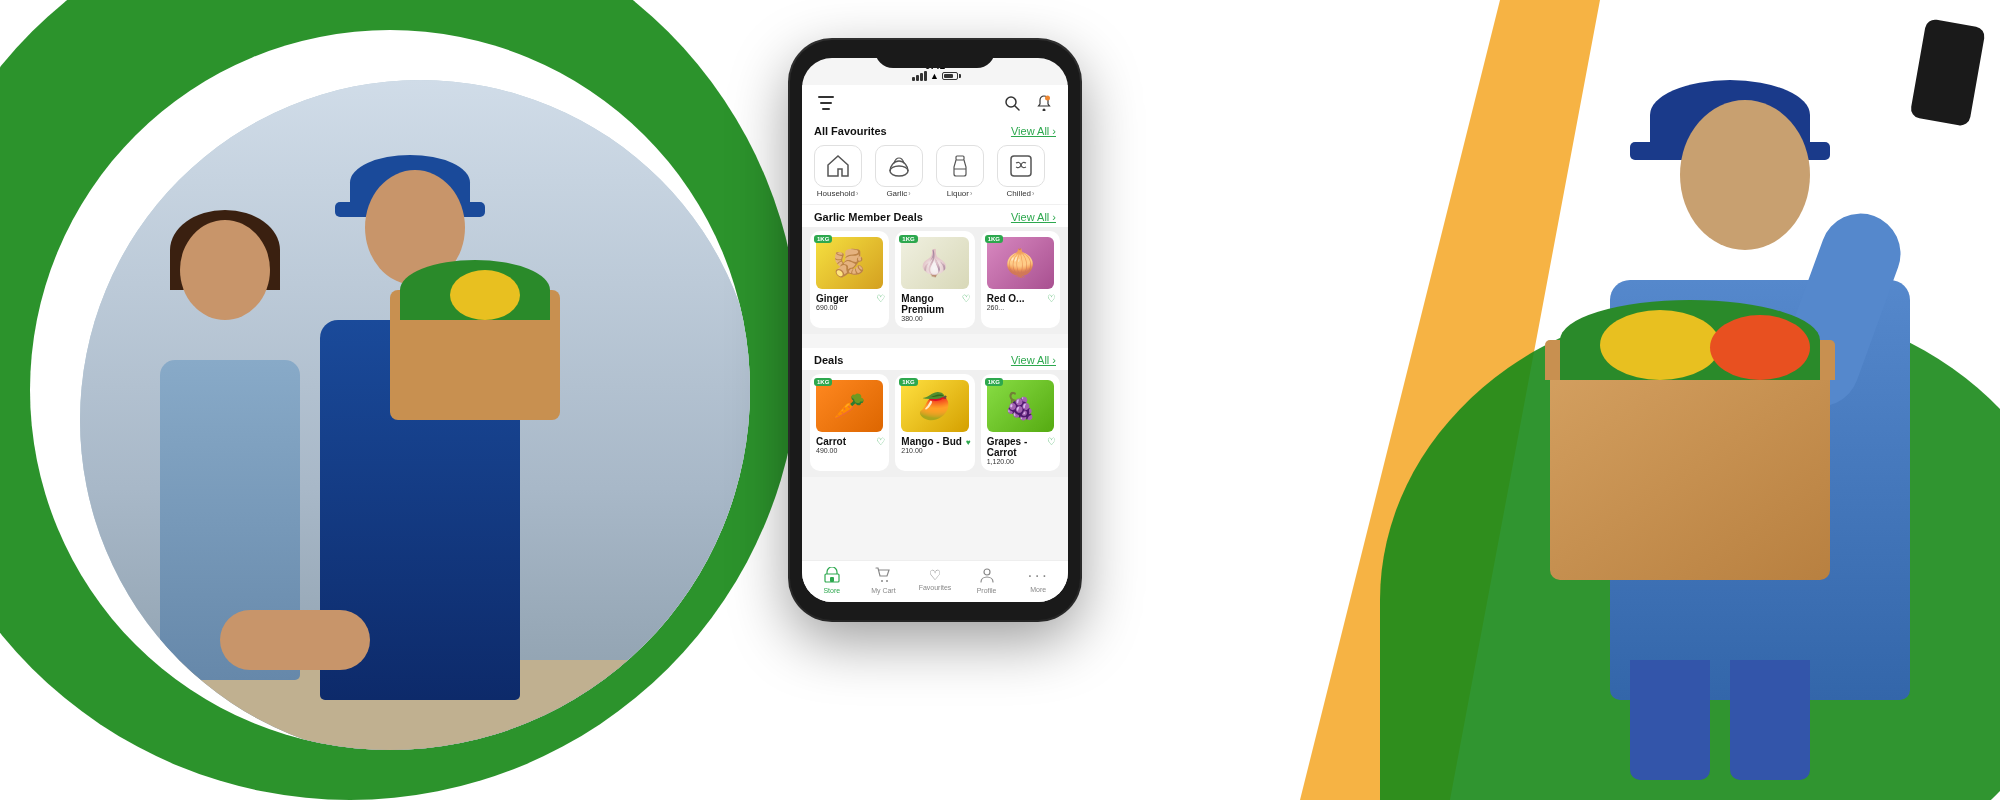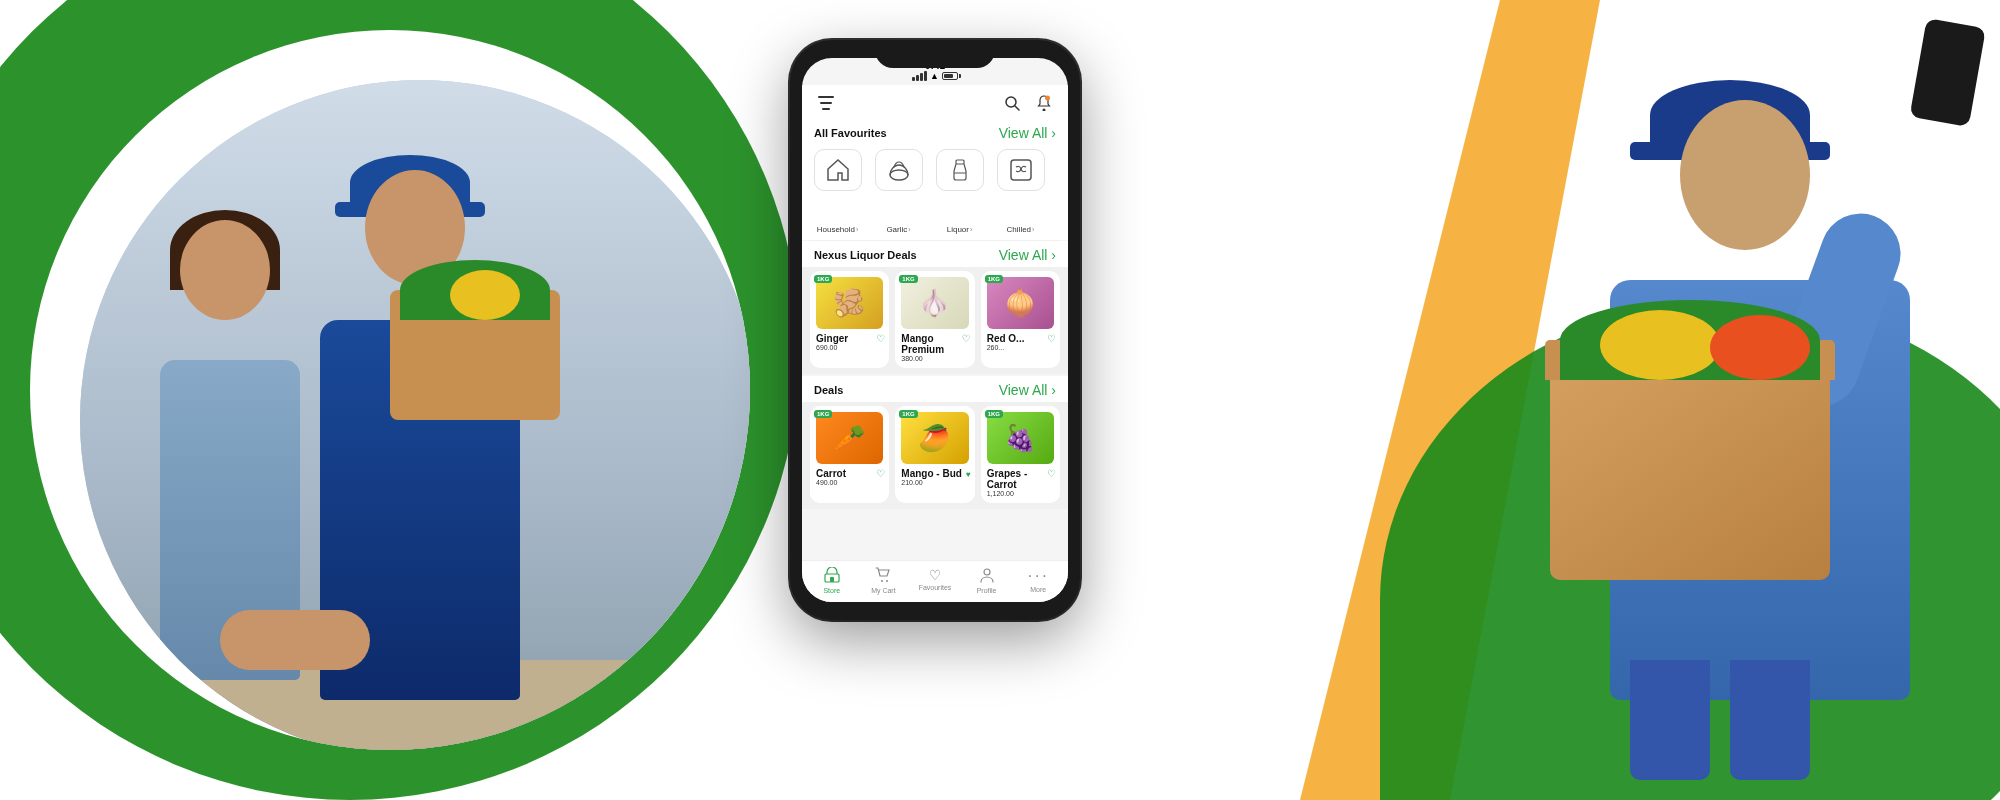--- a/index.html
+++ b/index.html
@@ -310,25 +310,26 @@
       align-items: center;
       padding: 6px 12px 4px;
       background: #fff;
     }
     .section-title {
       font-size: 11px;
       font-weight: 700;
       color: #111;
     }
     .view-all-link {
-      font-size: 14px;
+      font-size: 11px;
       color: #2da84e;
       display: flex;
       align-items: center;
       gap: 2px;
+      text-decoration: underline;
     }
 
     
     .categories-row {
       display: flex;
       padding: 4px 8px 6px;
       gap: 6px;
       background: #fff;
       overflow-x: hidden;
     }
@@ -350,21 +351,20 @@
       font-size: 18px;
       background: #fff;
     }
     .category-label {
       font-size: 8px;
       color: #333;
       text-align: right;
       display: flex;
       align-items: center;
       gap: 1px;
-      margin-top: 32px;
     }
     .cat-chevron {
       font-size: 7px;
       color: #888;
     }
 
     
     .products-row {
       display: flex;
       gap: 6px;
@@ -792,21 +792,21 @@
               <span class="category-label">
                 <span>Chilled</span>
                 <span class="cat-chevron">›</span>
               </span>
             </div>
           </div>
 
           <div class="divider-line"></div>
 
           <div class="section-header">
-            <span class="section-title">Nexus Liquor Deals</span>
+            <span class="section-title">Garlic Member Deals</span>
             <span class="view-all-link">View All ›</span>
           </div>
 
           <div class="products-row">
 
             <div class="product-card">
               <span class="product-badge">1KG</span>
               <div class="product-img-area ginger-bg">🫚</div>
               <span class="product-heart">♡</span>
               <div class="product-name">Ginger</div>
@@ -823,21 +823,21 @@
 
             <div class="product-card">
               <span class="product-badge">1KG</span>
               <div class="product-img-area onion-bg">🧅</div>
               <span class="product-heart">♡</span>
               <div class="product-name">Red O...</div>
               <div class="product-price">260...</div>
             </div>
           </div>
 
-          <div class="section-header" style="margin-top:2px;">
+          <div class="section-header" style="margin-top:14px;">
             <span class="section-title">Deals</span>
             <span class="view-all-link">View All ›</span>
           </div>
 
           <div class="products-row">
 
             <div class="product-card">
               <span class="product-badge">1KG</span>
               <div class="product-img-area carrot-bg">🥕</div>
               <span class="product-heart">♡</span>

